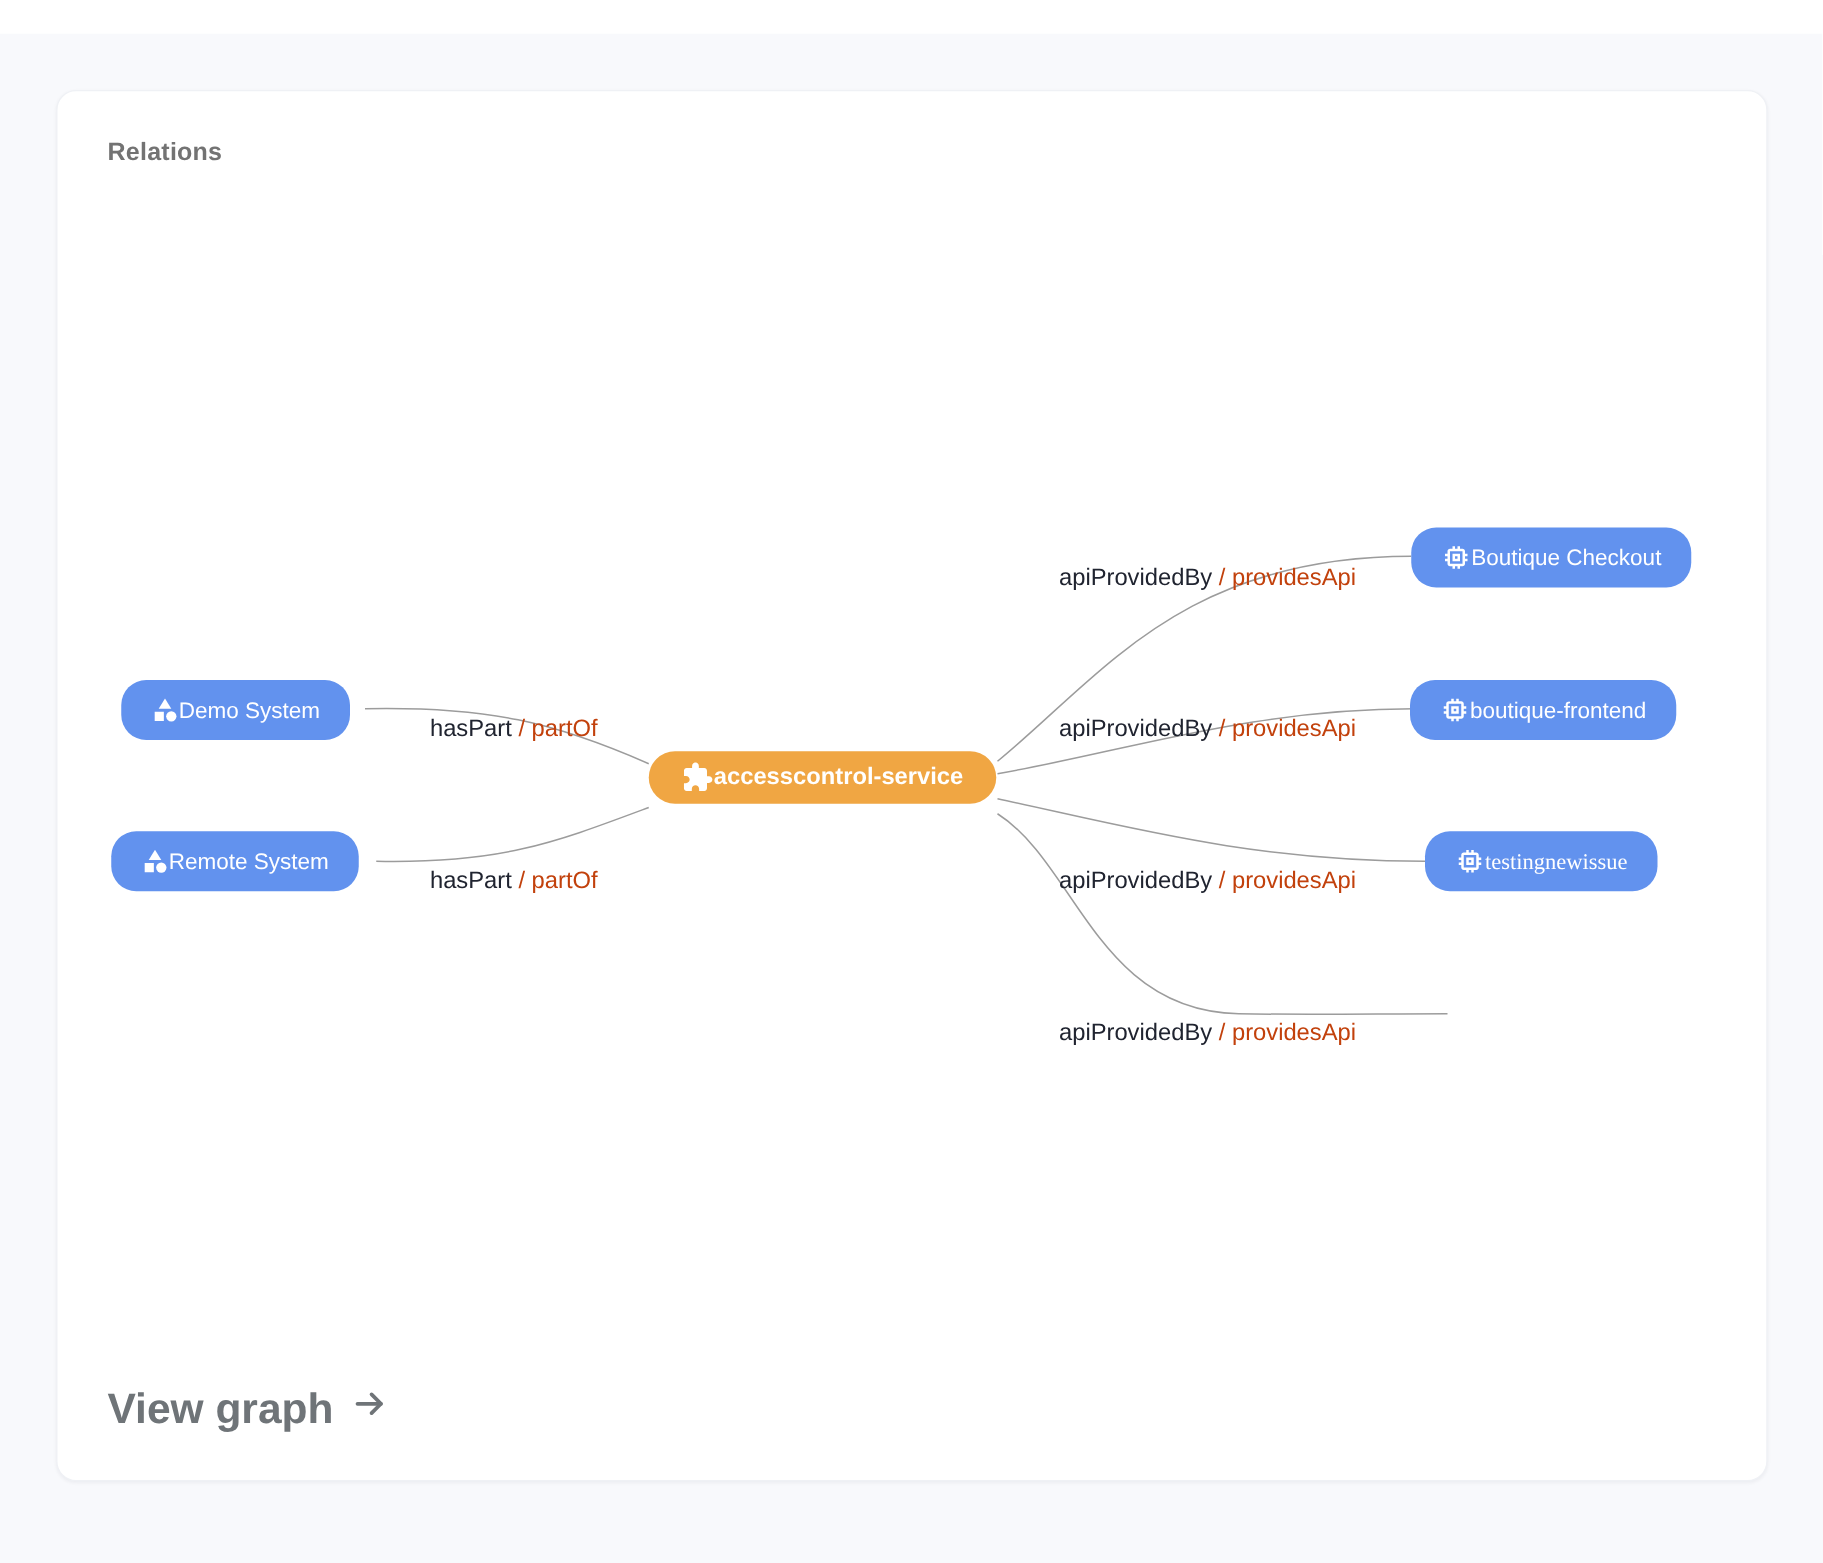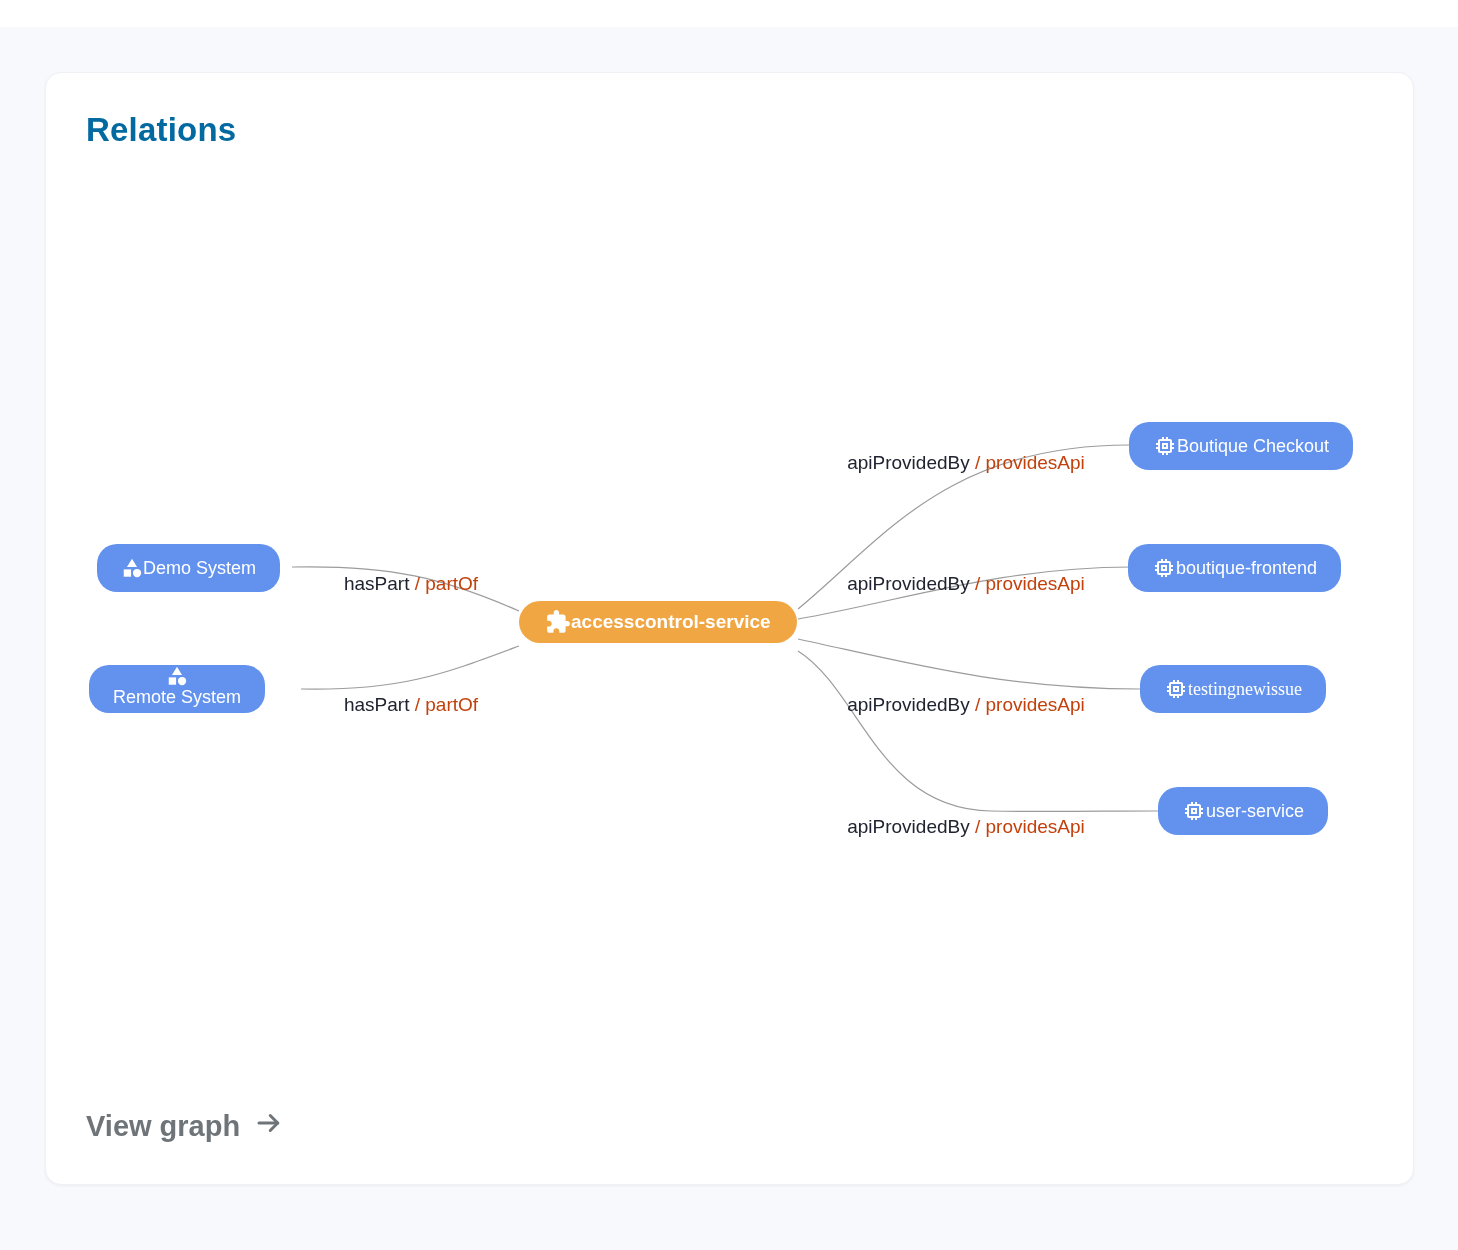--- a/index.html
+++ b/index.html
@@ -17,21 +17,21 @@
   .card {
     position: absolute; left: 45px; top: 72px;
     width: 1369px; height: 1113px;
     background: #ffffff;
     border: 1px solid #EFF1F5;
     border-radius: 16px;
     box-shadow: 0 1px 3px rgba(16,24,40,.05);
   }
   .card-title {
     position: absolute; left: 40px; top: 38px;
-    font-size: 33px; font-weight: 700; color: #0369a1;
+    font-size: 20px; font-weight: 700; color: #737373;
     letter-spacing: .2px;
   }
   .diagram { position: absolute; left: 0; top: 0; width: 100%; height: 100%; }
   .edges-svg { position: absolute; left: 0; top: 0; width: 1369px; height: 1113px; }
   .edges-svg path { fill: none; stroke: #9C9C9C; stroke-width: 1.2; }
 
   .node {
     position: absolute;
     display: inline-flex; align-items: center; 
     height: 48px; padding: 0 24px;
@@ -53,21 +53,21 @@
   .edge-label {
     position: absolute; transform: translate(-50%, -50%);
     font-size: 19px; white-space: nowrap; z-index: 2;
     color: #202430; font-weight: 500;
   }
   .edge-label .sec { color: #c2410c; font-weight: 400; }
 
   .view-graph {
     position: absolute; left: 40px; top: 1035px;
     display: inline-flex; align-items: center; gap: 14px;
-    font-size: 29px; font-weight: 700; color: #6F7478;
+    font-size: 34px; font-weight: 700; color: #6F7478;
     cursor: pointer; text-decoration: none;
   }
   .view-graph svg { stroke: #6F7478; }
 </style>
 </head>
 <body>
 
 <div class="page-bg"></div>
 
 <div class="card">
@@ -88,21 +88,21 @@
       <span class="icon">
         <svg width="22" height="22" viewBox="0 0 24 24">
             <path d="M12 2l-5.5 9h11L12 2z"></path>
             <circle cx="17.5" cy="17.5" r="4.5"></circle>
             <path d="M3 13.5h8v8H3v-8z"></path>
           </svg>
       </span>
       <span>Demo System</span>
     </div>
 
-    <div class="node blue" style="left:43px; top:592px;flex-direction:column;">
+    <div class="node blue" style="left:43px; top:592px;">
       <span class="icon">
         <svg width="22" height="22" viewBox="0 0 24 24">
             <path d="M12 2l-5.5 9h11L12 2z"></path>
             <circle cx="17.5" cy="17.5" r="4.5"></circle>
             <path d="M3 13.5h8v8H3v-8z"></path>
           </svg>
       </span>
       <span>Remote System</span>
     </div>
 
@@ -135,28 +135,20 @@
 
     <div class="node blue" style="left:1094px; top:592px;font-family:Liberation Serif, serif;">
       <span class="icon">
         <svg width="24" height="24" viewBox="0 0 24 24">
             <path d="M15 9H9v6h6V9zm-2 4h-2v-2h2v2zm8-2V9h-2V7c0-1.1-.9-2-2-2h-2V3h-2v2h-2V3H9v2H7c-1.1 0-2 .9-2 2v2H3v2h2v2H3v2h2v2c0 1.1.9 2 2 2h2v2h2v-2h2v2h2v-2h2c1.1 0 2-.9 2-2v-2h2v-2h-2v-2h2zm-4 6H7V7h10v10z"></path>
           </svg>
       </span>
       <span>testingnewissue</span>
     </div>
 
-    <div class="node blue" style="left:1112px; top:714px;">
-      <span class="icon">
-        <svg width="24" height="24" viewBox="0 0 24 24">
-            <path d="M15 9H9v6h6V9zm-2 4h-2v-2h2v2zm8-2V9h-2V7c0-1.1-.9-2-2-2h-2V3h-2v2h-2V3H9v2H7c-1.1 0-2 .9-2 2v2H3v2h2v2H3v2h2v2c0 1.1.9 2 2 2h2v2h2v-2h2v2h2v-2h2c1.1 0 2-.9 2-2v-2h2v-2h-2v-2h2zm-4 6H7V7h10v10z"></path>
-          </svg>
-      </span>
-      <span>user-service</span>
-    </div>
 
     <div class="edge-label" style="left:365px; top:511px;">
       <span>hasPart</span> <span class="sec">/ partOf</span>
     </div>
     <div class="edge-label" style="left:365px; top:632px;">
       <span>hasPart</span> <span class="sec">/ partOf</span>
     </div>
     <div class="edge-label" style="left:920px; top:390px;">
       <span>apiProvidedBy</span> <span class="sec">/ providesApi</span>
     </div>

